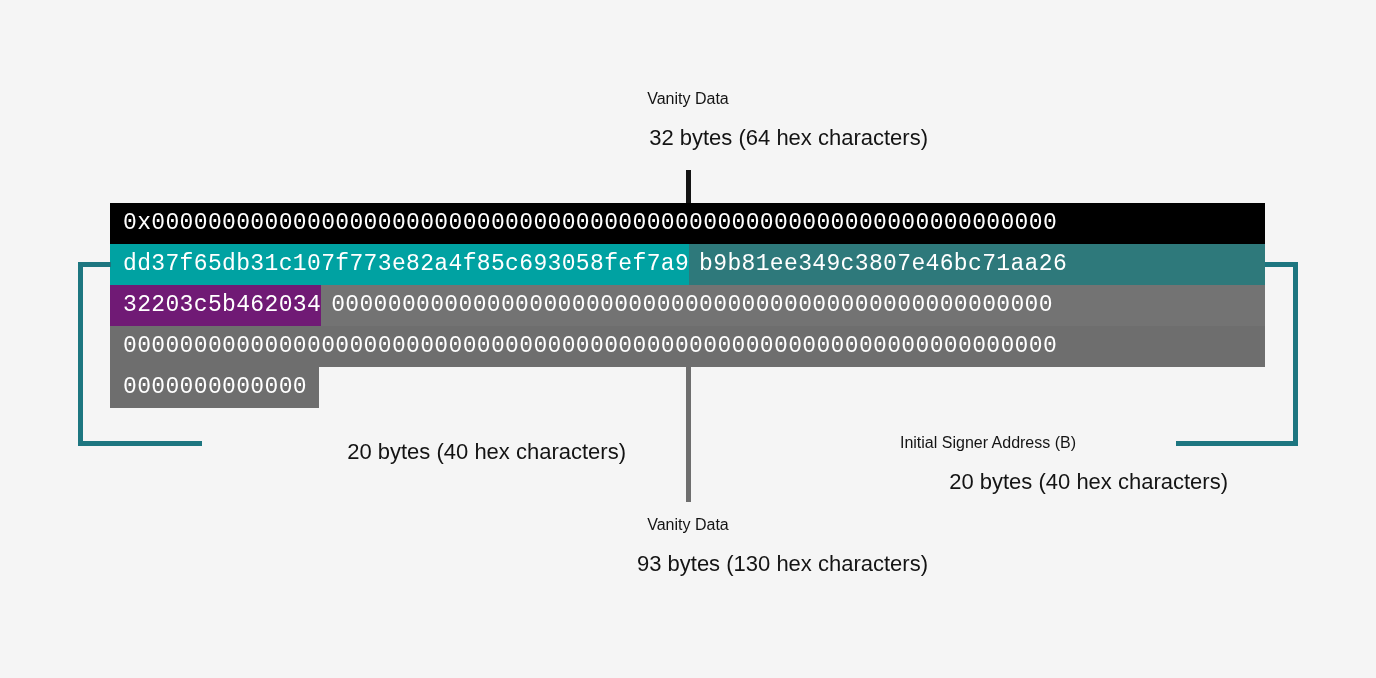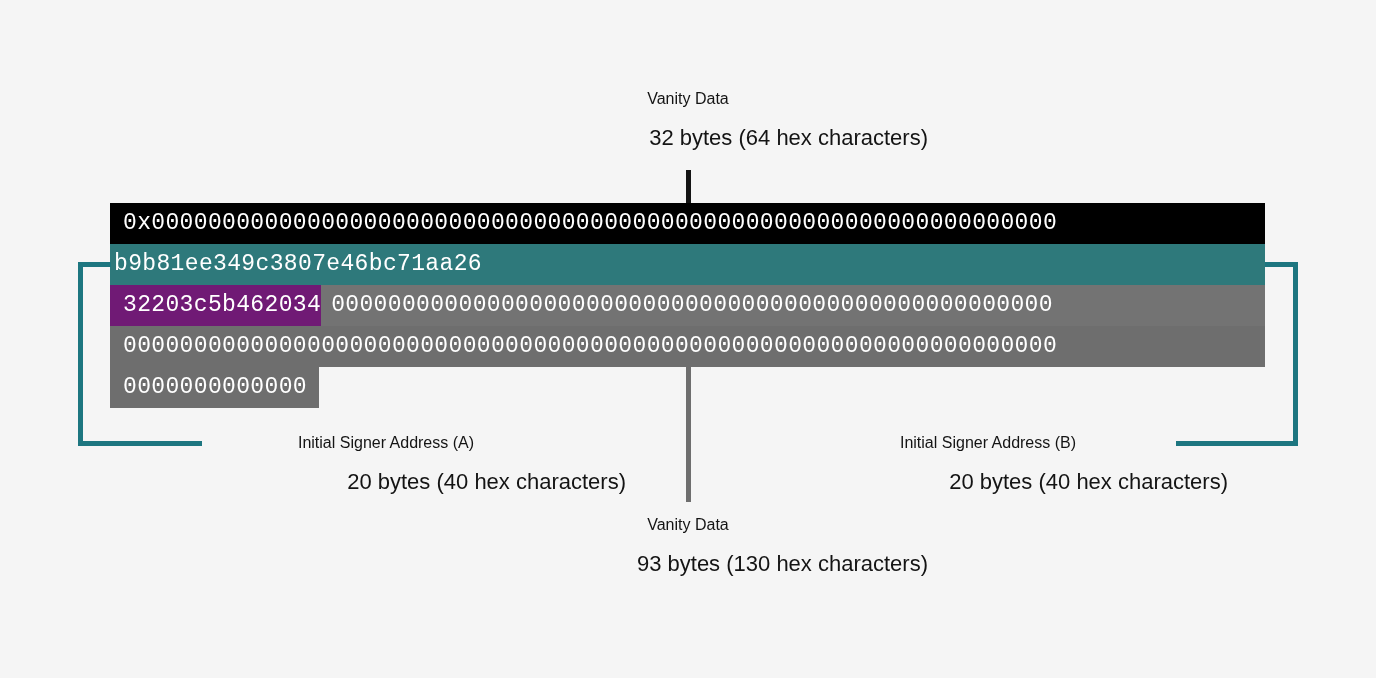--- a/index.html
+++ b/index.html
@@ -37,21 +37,21 @@
   .hexblock { position: absolute; left: 110px; top: 203px; width: 1155px; }
   .hrow {
     display: flex; height: 41px;
     font-family: Liberation Mono, monospace;
     font-size: 23px; letter-spacing: 0.35px;
     line-height: 41px; color: #ffffff; white-space: nowrap;
   }
   .seg { display: block; height: 41px; overflow: hidden; }
   .seg-black  { background: #000000; flex: 1 1 auto; padding-left: 13px; }
   .seg-a      { background: #00a2a2; flex: 0 0 auto; padding-left: 13px; }
-  .seg-b      { background: #2e797b; flex: 1 1 auto; padding-left: 4px; }
+  .seg-b      { background: #2e797b; flex: 1 1 auto; padding-left: 10px; }
   .seg-b2     { background: #701a75; flex: 0 0 auto; padding-left: 13px; }
   .seg-gray-f { background: #737373; flex: 1 1 auto; padding-left: 10px; }
   .seg-gray   { background: #6e6e6e; flex: 1 1 auto; padding-left: 13px; }
   .seg-gray-s { background: #6e6e6e; flex: 0 0 auto; padding-left: 13px; padding-right: 12px; }
 </style>
 </head>
 <body>
 
 <div class="canvas">
 
@@ -60,20 +60,21 @@
     <div class="s">32 bytes (64 hex characters)</div>
   </div>
 
   <div class="conn conn-top"></div>
 
   <div class="hexblock">
     <div class="hrow">
       <span class="seg seg-black">0x0000000000000000000000000000000000000000000000000000000000000000</span>
     </div>
     <div class="hrow">
+      <span class="seg seg-a">dd37f65db31c107f773e82a4f85c693058fef7a9</span>
       <span class="seg seg-b">b9b81ee349c3807e46bc71aa26</span>
     </div>
     <div class="hrow">
       <span class="seg seg-b2">32203c5b462034</span>
       <span class="seg seg-gray-f">000000000000000000000000000000000000000000000000000</span>
     </div>
     <div class="hrow">
       <span class="seg seg-gray">000000000000000000000000000000000000000000000000000000000000000000</span>
     </div>
     <div class="hrow">
@@ -83,21 +84,20 @@
 
   <div class="br br-a-top"></div>
   <div class="br br-a-vert"></div>
   <div class="br br-a-bot"></div>
 
   <div class="br br-b-top"></div>
   <div class="br br-b-vert"></div>
   <div class="br br-b-bot"></div>
 
   <div class="lbl lbl-a">
-    <div class="t">Initial Signer Address (A)</div>
     <div class="s">20 bytes (40 hex characters)</div>
   </div>
 
   <div class="lbl lbl-b">
     <div class="t">Initial Signer Address (B)</div>
     <div class="s">20 bytes (40 hex characters)</div>
   </div>
 
   <div class="conn conn-bottom"></div>
 

